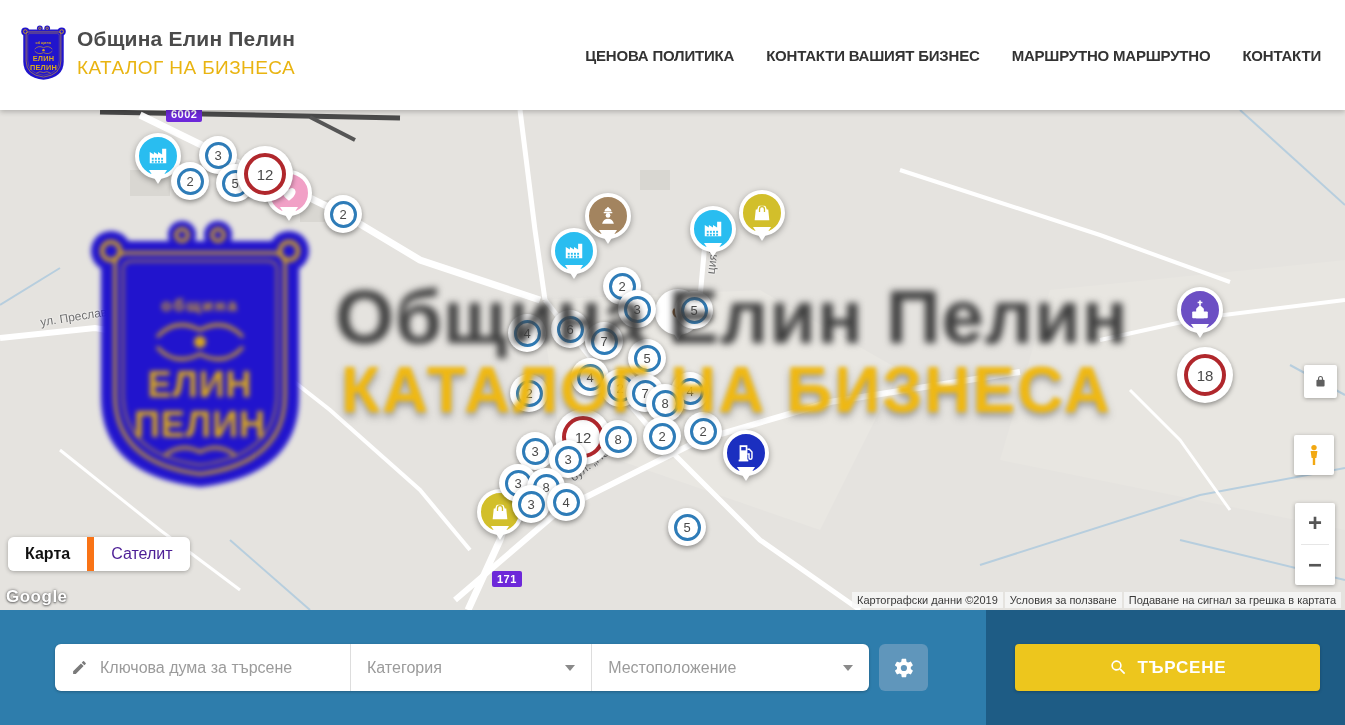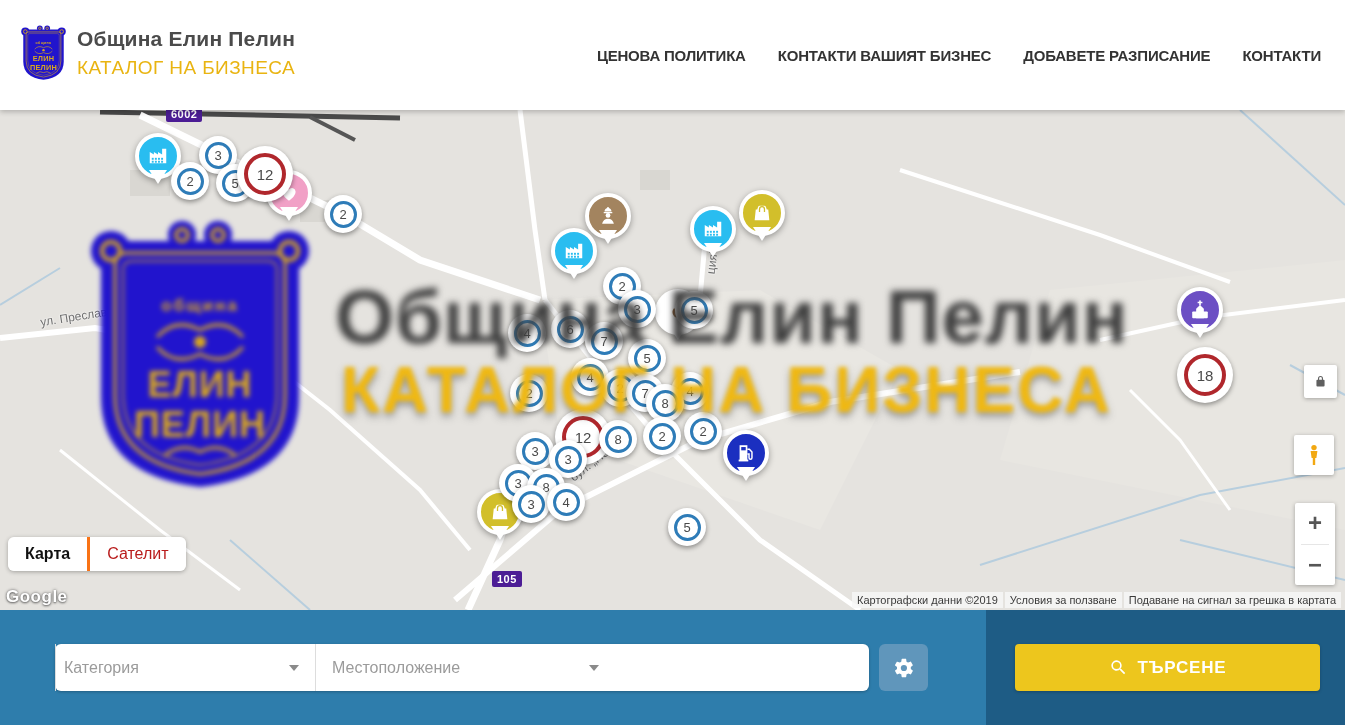--- a/index.html
+++ b/index.html
@@ -16,21 +16,21 @@
   .brand-title { font-size:21px; font-weight:700; color:#4b4b4b; letter-spacing:.2px; }
   .brand-subtitle { font-size:19px; font-weight:400; color:#e9b411; letter-spacing:.4px; margin-top:6px; }
   .main-nav { position:absolute; right:24px; top:0; height:110px; display:flex; align-items:center; gap:32px;text-align:center; }
   .nav-item { font-size:15px; font-weight:700; color:#333; letter-spacing:-0.2px; cursor:pointer; white-space:nowrap; }
 
   
   .map { position:absolute; left:0; top:110px; width:1345px; height:500px; background:#e5e3df; overflow:hidden; }
   .map-roads { position:absolute; left:0; top:0; z-index:0; }
   .street-label { position:absolute; z-index:1; font-size:12px; color:#6e6e6e; white-space:nowrap;
                   text-shadow:0 0 2px #fff, 0 0 2px #fff; }
-  .route-badge { position:absolute; z-index:2; background:#4c1d95; color:#fff; font-size:11px; font-weight:700;
+  .route-badge { position:absolute; z-index:2; background:#6d28d9; color:#fff; font-size:11px; font-weight:700;
                  padding:2px 5px; border-radius:2px; letter-spacing:.5px; }
 
   .pin { position:absolute; width:46px; height:46px; transform:translate(-50%,-50%); z-index:3;
          filter:drop-shadow(0 2px 3px rgba(0,0,0,.35)); cursor:pointer; }
   .pin::after { content:""; position:absolute; left:50%; bottom:-14px; transform:translateX(-50%);
                 width:0; height:0; border:9px solid transparent; border-top:14px solid #fff; }
   .pin-circle { position:absolute; inset:0; border:4px solid #fff; border-radius:50%;
                 display:flex; align-items:center; justify-content:center; }
   .pin-circle svg { width:22px; height:22px; }
 
@@ -51,21 +51,21 @@
   .wm-subtitle { position:absolute; left:341px; top:243px; z-index:6; font-size:64px; font-weight:700;
                  color:#efb813; white-space:nowrap; letter-spacing:2px; filter:blur(2px);
                  text-shadow:0 4px 7px rgba(70,70,70,.55); pointer-events:none; }
 
   
   .maptype { position:absolute; left:8px; top:427px; z-index:8; display:flex;
              box-shadow:0 1px 4px rgba(0,0,0,.3); border-radius:6px; overflow:hidden; }
   .maptype-btn { background:#fff; height:34px; display:flex; align-items:center; justify-content:center;
                  font-size:16px; cursor:pointer; padding:0 17px; }
   .maptype-btn.active { font-weight:700; color:#111; }
-  .maptype-btn.inactive { color:#b91c1c; border-left:3px solid #f97316; }
+  .maptype-btn.inactive { color:#4c1d95; border-left:7px solid #f97316; }
   .google-logo { position:absolute; left:6px; bottom:3px; z-index:8; font-size:17px; font-weight:700;
                  color:#fff; letter-spacing:.5px;
                  text-shadow:0 0 3px rgba(80,80,80,.9), 0 1px 2px rgba(80,80,80,.7); }
   .map-attribution { position:absolute; right:4px; bottom:2px; z-index:8; display:flex; gap:2px;margin-top:28px; }
   .attr-chip { background:rgba(248,248,248,.8); color:#3a3a3a; font-size:11px; padding:2px 5px; white-space:nowrap; }
   .ctl-btn { position:absolute; z-index:8; background:#fff; border-radius:2px;
              box-shadow:0 1px 4px rgba(0,0,0,.3); display:flex; align-items:center; justify-content:center;
              cursor:pointer; }
   .lock-btn { left:1304px; top:255px; width:33px; height:33px; }
   .lock-btn svg { width:15px; height:15px; }
@@ -82,21 +82,21 @@
   .searchbar-dark { position:absolute; left:986px; top:0; width:359px; height:115px; background:#1e5c85; }
   .input-group { position:absolute; left:55px; top:34px; width:814px; height:47px; background:#fff;
                  border-radius:6px; display:flex; box-shadow:0 1px 3px rgba(0,0,0,.25); }
   .ig-section { display:flex; align-items:center; position:relative; }
   .ig-keyword { width:302px; padding-left:16px; }
   .ig-keyword svg { width:17px; height:17px; flex:0 0 auto; }
   .ig-keyword input { border:none; outline:none; background:transparent; font-size:16px; color:#555;
                       margin-left:12px; width:250px; font-family:"Liberation Sans", sans-serif; }
   .ig-keyword input::placeholder { color:#9b9b9b; }
   .ig-select { border-left:1px solid #ddd; padding:0 16px; cursor:pointer; }
-  .ig-cat { width:260px;padding-left:8px; } .ig-loc { width:300px; }
+  .ig-cat { width:260px; } .ig-loc { width:300px; }
   .ig-select .ph { font-size:16px; color:#9b9b9b; }
   .caret { position:absolute; right:16px; top:50%; margin-top:-3px; width:0; height:0;
            border-left:5px solid transparent; border-right:5px solid transparent; border-top:6px solid #8a8a8a; }
   .gear-btn { position:absolute; left:879px; top:34px; width:49px; height:47px; background:#6096bb;
               border:none; border-radius:6px; display:flex; align-items:center; justify-content:center; cursor:pointer; }
   .gear-btn svg { width:22px; height:22px; }
   .search-btn { position:absolute; left:1015px; top:34px; width:305px; height:47px; background:#edc61d;
                 border:none; border-radius:4px; display:flex; align-items:center; justify-content:center;
                 gap:10px; cursor:pointer; box-shadow:0 1px 3px rgba(0,0,0,.25); }
   .search-btn svg { width:19px; height:19px; }
@@ -139,21 +139,21 @@
         </svg>
       </div>
       <div class="brand-text">
         <div class="brand-title">Община Елин Пелин</div>
         <div class="brand-subtitle">КАТАЛОГ НА БИЗНЕСА</div>
       </div>
     </div>
     <div class="main-nav">
         <div class="nav-item">ЦЕНОВА ПОЛИТИКА</div>
         <div class="nav-item">КОНТАКТИ ВАШИЯТ БИЗНЕС</div>
-        <div class="nav-item">ДОБАВЕТЕ РАЗПИСАНИЕ</div>
+        <div class="nav-item">МАРШРУТНО МАРШРУТНО</div>
         <div class="nav-item">КОНТАКТИ</div>
       </div>
   </div>
 
   <div class="map">
     <svg class="map-roads" width="1345" height="500">
       <polygon points="540,190 760,180 900,260 820,420 560,330" fill="#e9e7e2"></polygon>
       <polygon points="1050,180 1345,150 1345,420 1000,350" fill="#e8e6e1"></polygon>
       <rect x="130" y="60" width="40" height="26" fill="#d9d7d2"></rect>
       <rect x="300" y="90" width="34" height="22" fill="#d9d7d2"></rect>
@@ -178,21 +178,21 @@
       <path d="M1130 280 L1180 330 L1230 400" stroke="#fff" stroke-width="3" fill="none"></path>
       <path d="M260 245 L330 300 L420 380 L470 440" stroke="#fff" stroke-width="4" fill="none"></path>
       <path d="M60 340 L160 420 L240 480" stroke="#fff" stroke-width="3" fill="none"></path>
     </svg>
 
     <div>
         <div class="street-label" style="left: 40px; top: 200px; transform: rotate(-9deg);">ул. Преслав</div>
         <div class="street-label" style="left: 563px; top: 338px; transform: rotate(-38deg);">бул. „Новосел</div>
         <div class="street-label" style="left: 700px; top: 145px; transform: rotate(-83deg);">ция“</div>
         <div class="route-badge" style="left: 166px; top: -4px;">6002</div>
-        <div class="route-badge" style="left: 492px; top: 461px;">105</div>
+        <div class="route-badge" style="left: 492px; top: 461px;">171</div>
         <div class="pin" style="left: 158px; top: 46px;">
           <div class="pin-circle" style="background: rgb(41, 189, 240); color: rgb(41, 189, 240);">
             <svg viewBox="0 0 24 24">
               <path fill="#fff" d="M3 20V7.5l4.5 2.8V7.5l4.5 2.8V7.5l4.5 2.8V4H21v16H3z"></path>
               <g fill="currentColor">
                 <rect x="5.2" y="14" width="2.1" height="2.1"></rect>
                 <rect x="8.6" y="14" width="2.1" height="2.1"></rect>
                 <rect x="12" y="14" width="2.1" height="2.1"></rect>
                 <rect x="15.4" y="14" width="2.1" height="2.1"></rect>
                 <rect x="5.2" y="17.2" width="2.1" height="2.1"></rect>
@@ -442,20 +442,26 @@
       <div class="zoom-btn">+</div>
       <div class="zoom-divider"></div>
       <div class="zoom-btn">−</div>
     </div>
   </div>
 
   <div class="searchbar">
     <div class="searchbar-dark"></div>
 
     <div class="input-group">
+      <div class="ig-section ig-keyword">
+        <svg viewBox="0 0 24 24" fill="#7a7a7a">
+            <path d="M3 17.25V21h3.75L17.81 9.94l-3.75-3.75L3 17.25zM20.71 7.04a1 1 0 0 0 0-1.41l-2.34-2.34a1 1 0 0 0-1.41 0l-1.83 1.83 3.75 3.75 1.83-1.83z"></path>
+          </svg>
+        <input type="text" placeholder="Ключова дума за търсене" style="">
+      </div>
       <div class="ig-section ig-select ig-cat">
         <span class="ph">Категория</span>
         <span class="caret"></span>
       </div>
       <div class="ig-section ig-select ig-loc">
         <span class="ph">Местоположение</span>
         <span class="caret"></span>
       </div>
     </div>
 

